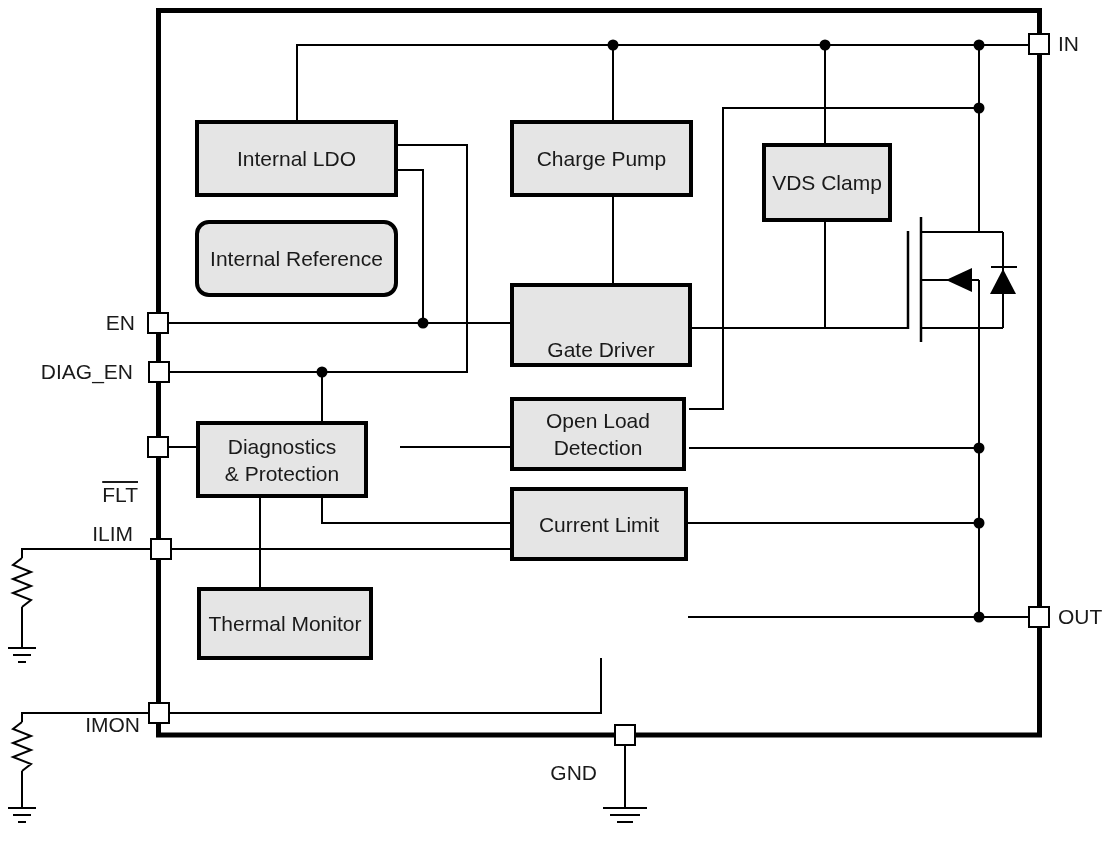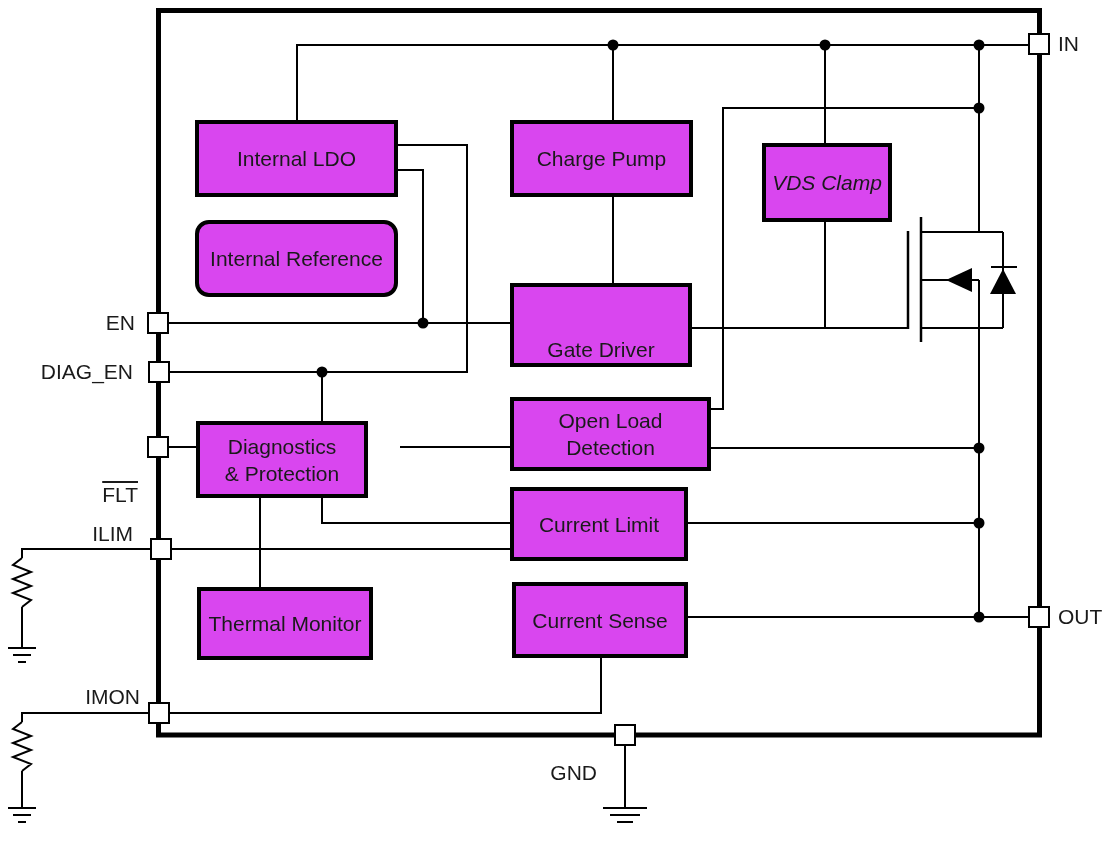--- a/index.html
+++ b/index.html
@@ -3,21 +3,21 @@
 <meta charset="utf-8">
 <style>
   html,body{margin:0;padding:0;background:#ffffff;}
   .canvas{
     position:relative;width:1103px;height:850px;background:#ffffff;
     font-family:"Liberation Sans",sans-serif;color:#1a1a1a;overflow:hidden;
   }
   .wire-layer{position:absolute;left:0;top:0;z-index:1;}
   .block{
     position:absolute;z-index:3;box-sizing:border-box;
-    border:4px solid #000;background:#d946ef;
+    border:4px solid #000;background:#e5e5e5;
     display:flex;align-items:center;justify-content:center;
   }
   .block span{
     font-size:21px;line-height:27px;text-align:center;white-space:pre-line;color:#1a1a1a;
   }
   .pin{
     position:absolute;z-index:4;box-sizing:border-box;width:22px;height:22px;
     border:2.5px solid #000;background:#fff;
   }
   .pinlabel{
@@ -131,57 +131,54 @@
 
   <div class="block" style="left:195px;top:120px;width:203px;height:77px;">
     <span>Internal LDO</span>
   </div>
   <div class="block" style="left:195px;top:220px;width:203px;height:77px;border-radius:14px;">
     <span>Internal Reference</span>
   </div>
   <div class="block" style="left:510px;top:120px;width:183px;height:77px;">
     <span>Charge Pump</span>
   </div>
-  <div class="block" style="left:762px;top:143px;width:130px;height:79px;font-style:italic;">
+  <div class="block" style="left:762px;top:143px;width:130px;height:79px;">
     <span>VDS Clamp</span>
   </div>
   <div class="block" style="left:510px;top:283px;width:182px;height:84px;align-items:flex-end;">
     <span>Gate Driver</span>
   </div>
-  <div class="block" style="left:510px;top:397px;width:201px;height:74px;">
+  <div class="block" style="left:510px;top:397px;width:176px;height:74px;">
     <span>Open Load
 Detection</span>
   </div>
   <div class="block" style="left:196px;top:421px;width:172px;height:77px;">
     <span>Diagnostics
 &amp; Protection</span>
   </div>
   <div class="block" style="left:510px;top:487px;width:178px;height:74px;">
     <span>Current Limit</span>
   </div>
   <div class="block" style="left:197px;top:587px;width:176px;height:73px;">
     <span>Thermal Monitor</span>
-  </div>
-  <div class="block" style="left:512px;top:582px;width:176px;height:76px;">
-    <span>Current Sense</span>
   </div>
 
   <div class="pin" style="left:1028px;top:33px;"></div>
   <div class="pin" style="left:147px;top:312px;"></div>
   <div class="pin" style="left:148px;top:361px;"></div>
   <div class="pin" style="left:147px;top:436px;"></div>
   <div class="pin" style="left:150px;top:538px;"></div>
   <div class="pin" style="left:148px;top:702px;"></div>
   <div class="pin" style="left:1028px;top:606px;"></div>
   <div class="pin" style="left:614px;top:724px;"></div>
 
   <div class="pinlabel" style="left:1058px;top:33px;">IN</div>
   <div class="pinlabel r" style="left:35px;top:312px;width:100px;">EN</div>
   <div class="pinlabel r" style="left:28px;top:361px;width:105px;">DIAG_EN</div>
   <div class="pinlabel r" style="left:38px;top:436px;width:100px;margin-top:48px;">
     <span class="ol">FLT</span>
   </div>
   <div class="pinlabel r" style="left:33px;top:523px;width:100px;">ILIM</div>
-  <div class="pinlabel r" style="left:40px;top:686px;width:100px;">IMON</div>
+  <div class="pinlabel r" style="left:40px;top:714px;width:100px;">IMON</div>
   <div class="pinlabel" style="left:1058px;top:606px;">OUT</div>
   <div class="pinlabel r" style="left:497px;top:762px;width:100px;">GND</div>
 
 </div>
 
 </body></html>

